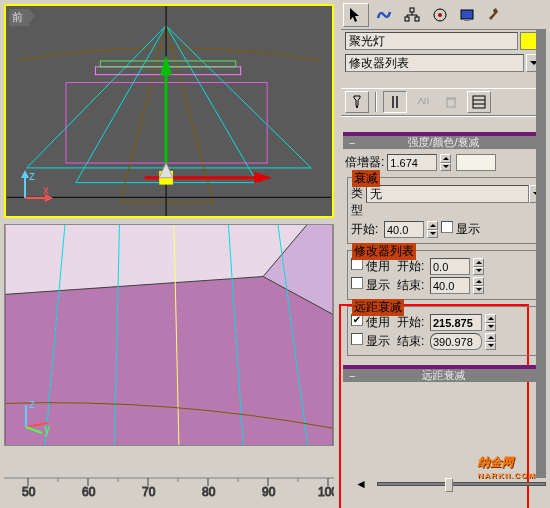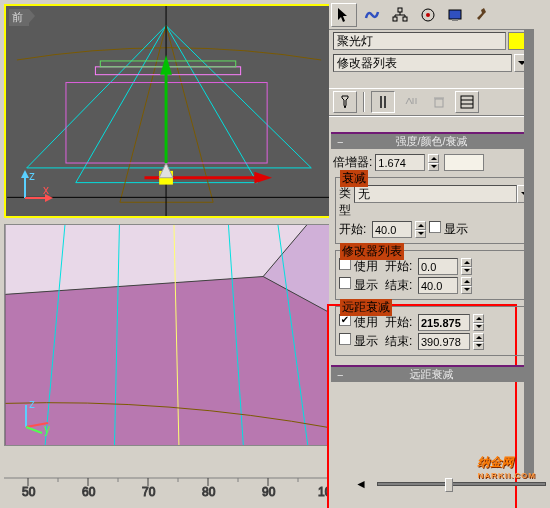--- a/index.html
+++ b/index.html
@@ -10,21 +10,21 @@
 .vp-bottom{left:4px;top:224px;width:330px;height:222px;border:1px solid #888}
 .vp-label{position:absolute;left:3px;top:3px;color:#ddd;font-size:11px;background:#6a6a6a;padding:1px 6px 1px 3px}
 .vp-label::after{content:"";position:absolute;right:-6px;top:0;border-left:6px solid #6a6a6a;border-top:7px solid transparent;border-bottom:7px solid transparent}
 .axis-ind{position:absolute;left:15px;bottom:12px;pointer-events:none}
 .axis-ind svg{display:block;overflow:visible}
 svg.overlay{position:absolute;left:0;top:0;width:100%;height:100%;pointer-events:none}
 
 .ruler{position:absolute;left:4px;bottom:10px;width:330px;height:22px;background:#d4d0c8}
 .ruler svg{width:100%;height:100%}
 
-.right{position:absolute;right:16px;top:0;width:205px;height:508px;background:#d4d0c8}
+.right{position:absolute;right:4px;top:0;width:205px;height:508px;background:#d4d0c8}
 
 .toolbar-top{height:30px;background:#d4d0c8;border-bottom:1px solid #808080;display:flex;align-items:center;padding:2px;gap:2px}
 .tool-btn{width:26px;height:24px;background:#d4d0c8;border:1px solid #d4d0c8;display:flex;align-items:center;justify-content:center}
 .tool-btn.sel{border:1px solid #fff;border-right-color:#808080;border-bottom-color:#808080}
 svg.icon{width:18px;height:18px}
 
 .field-row{display:flex;align-items:center;padding:2px 4px;gap:2px}
 .text-input{background:#e8e4dc;border:1px solid #808080;border-top-color:#505050;border-left-color:#505050;height:18px;padding:0 3px;flex:1;font-size:12px}
 .combo{display:flex;align-items:center}
 .combo .text-input{flex:1}
@@ -34,21 +34,21 @@
 
 .pin-row{height:28px;display:flex;align-items:center;padding:2px 4px;gap:4px;border-top:1px solid #fff;border-bottom:1px solid #808080}
 .icon-btn{width:24px;height:22px;background:#d4d0c8;border:1px solid #fff;border-right-color:#808080;border-bottom-color:#808080;display:flex;align-items:center;justify-content:center}
 .icon-btn.flat{border:1px solid #d4d0c8}
 .sep{width:2px;height:20px;border-left:1px solid #808080;border-right:1px solid #fff;margin:0 2px}
 
 .scroll-area{position:relative}
 .highlight-box{position:absolute;left:-2px;top:172px;width:190px;height:292px;border:2px solid #ff0000;pointer-events:none}
 
 .rollout{margin:2px 2px 4px 2px;background:#d4d0c8}
-.rollout-hdr{background:#808080;color:#e8e8e8;height:17px;display:flex;align-items:center;justify-content:center;font-size:11px;border-top:2px solid #701a75;position:relative}
+.rollout-hdr{background:#808080;color:#e8e8e8;height:17px;display:flex;align-items:center;justify-content:center;font-size:11px;border-top:4px solid #701a75;position:relative}
 .rollout-hdr::before{content:"−";position:absolute;left:6px;color:#e8e8e8}
 .rollout-body{padding:3px 2px}
 
 .group{border:1px solid #808080;border-top:none;margin:6px 2px 2px 2px;padding:6px 3px 3px 3px;position:relative}
 .group-label{position:absolute;top:-7px;left:4px;background:#c2410c;padding:0 2px;font-size:12px}
 .group::before{content:"";position:absolute;top:0;left:0;right:0;border-top:1px solid #808080}
 
 .prow{display:flex;align-items:flex-start;gap:3px;margin:2px 0}
 .lbl{font-size:12px}
 .num-input{width:50px;height:17px;background:#e8e4dc;border:1px solid #808080;border-top-color:#505050;border-left-color:#505050;padding:0 2px;font-size:11px;text-align:left}
@@ -316,21 +316,21 @@
             <input class="num-input" style="width: 52px; font-weight: bold;" value="215.875">
             <div class="spinner">
                 <div class="spin-btn up"></div>
                 <div class="spin-btn dn"></div>
               </div>
           </div>
           <div class="prow">
             <span class="chk"></span>
             <span class="lbl" style="width:28px">显示</span>
             <span class="lbl" style="width:30px">结束:</span>
-            <input class="num-input" style="width: 52px;" value="390.978">
+            <input class="num-input" style="width: 52px; border-radius: 7px;" value="390.978">
             <div class="spinner">
                 <div class="spin-btn up"></div>
                 <div class="spin-btn dn"></div>
               </div>
           </div>
         </div>
       </div>
     </div>
 
     <div class="rollout">

